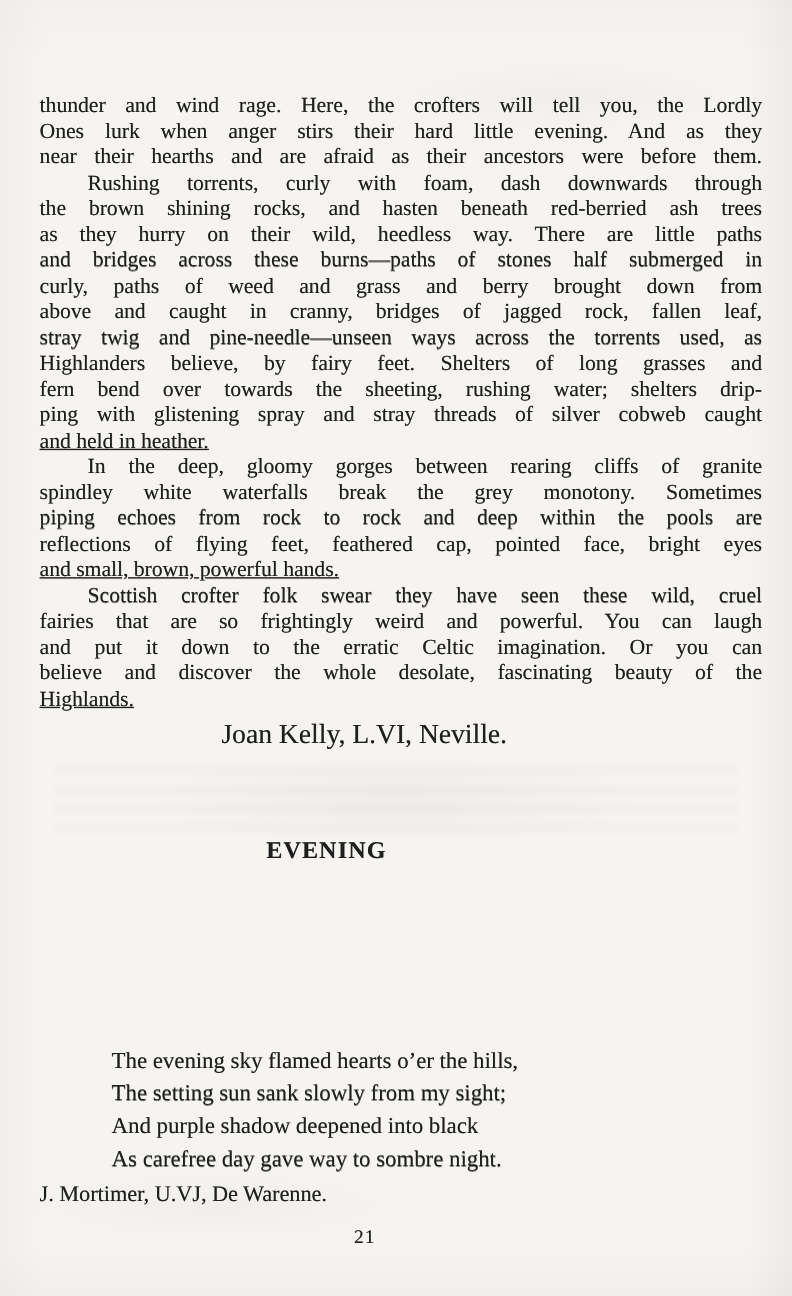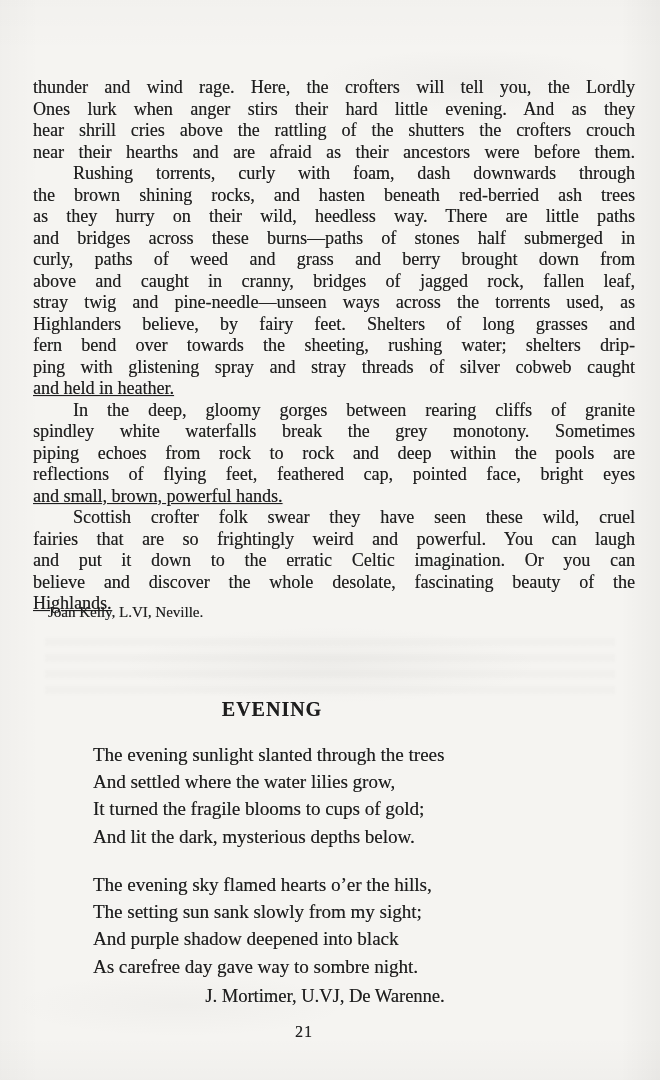--- a/index.html
+++ b/index.html
@@ -34,58 +34,57 @@
   .prose {
     position:absolute; left:33px; top:77px; width:602px;
     font-size:18px; line-height:21.5px;
   }
   .para { margin:0; padding:0; }
   .line { display:block; text-align:justify; text-align-last:justify; }
   .line.last { text-align-last:left;text-decoration:underline; }
   .line.indent { text-indent:40px; }
 
   .attr-prose {
-    position:absolute; left:48px; top:601px; width:602px;
+    position:absolute; left:16px; top:601px; width:602px;
     box-sizing:border-box; padding-right:27px;
-    text-align:left; font-size:15px; line-height:22px;
+    text-align:center; font-size:23px; line-height:22px;
   }
 
   .poem-title {
     position:absolute; left:0; top:698px; width:544px; margin:0;
     text-align:center; font-size:20px; font-weight:bold; letter-spacing:1px;
   }
 
   .stanza { position:absolute; left:93px; font-size:19px; line-height:27.2px; }
   .stanza-1 { top:741px; }
   .stanza-2 { top:871px; }
   .pline { display:block; }
 
   .attr-poem {
     position:absolute; left:33px; top:985px; width:602px;
     box-sizing:border-box; padding-right:18px;
-    text-align:center; font-size:18.5px; line-height:22px;
+    text-align:left; font-size:18.5px; line-height:22px;
   }
 
   .page-number {
     position:absolute; left:0; top:1023px; width:608px;
     text-align:center; font-size:16px; letter-spacing:1px;
   }
 </style>
 </head>
 <body>
 
 <div class="page">
   <div class="texture"></div>
   <div class="ghost-band"></div>
 
   <section class="prose ink">
     <div class="para">
       <span class="line">thunder and wind rage.  Here, the crofters will tell you, the Lordly</span>
       <span class="line">Ones lurk when anger stirs their hard little evening.  And as they</span>
-      <span class="line">hear shrill cries above the rattling of the shutters the crofters crouch</span>
       <span class="line">near their hearths and are afraid as their ancestors were before them.</span>
     </div>
     <div class="para">
       <span class="line indent">Rushing torrents, curly with foam, dash downwards through</span>
       <span class="line">the brown shining rocks, and hasten beneath red-berried ash trees</span>
       <span class="line">as they hurry on their wild, heedless way.  There are little paths</span>
       <span class="line">and bridges across these burns—paths of stones half submerged in</span>
       <span class="line">curly, paths of weed and grass and berry brought down from</span>
       <span class="line">above and caught in cranny, bridges of jagged rock, fallen leaf,</span>
       <span class="line">stray twig and pine-needle—unseen ways across the torrents used, as</span>
@@ -107,26 +106,20 @@
       <span class="line">and put it down to the erratic Celtic imagination.  Or you can</span>
       <span class="line">believe and discover the whole desolate, fascinating beauty of the</span>
       <span class="line last">Highlands.</span>
     </div>
   </section>
 
   <div class="attr-prose ink">Joan Kelly, L.VI, Neville.</div>
 
   <h2 class="poem-title ink">EVENING</h2>
 
-  <div class="stanza stanza-1 ink">
-    <span class="pline">The evening sunlight slanted through the trees</span>
-    <span class="pline">And settled where the water lilies grow,</span>
-    <span class="pline">It turned the fragile blooms to cups of gold;</span>
-    <span class="pline">And lit the dark, mysterious depths below.</span>
-  </div>
 
   <div class="stanza stanza-2 ink">
     <span class="pline">The evening sky flamed hearts o’er the hills,</span>
     <span class="pline">The setting sun sank slowly from my sight;</span>
     <span class="pline">And purple shadow deepened into black</span>
     <span class="pline">As carefree day gave way to sombre night.</span>
   </div>
 
   <div class="attr-poem ink">J. Mortimer, U.VJ, De Warenne.</div>
 

